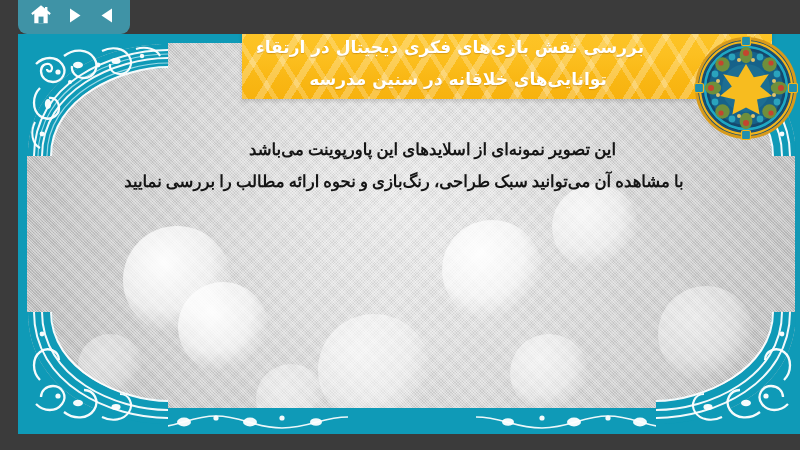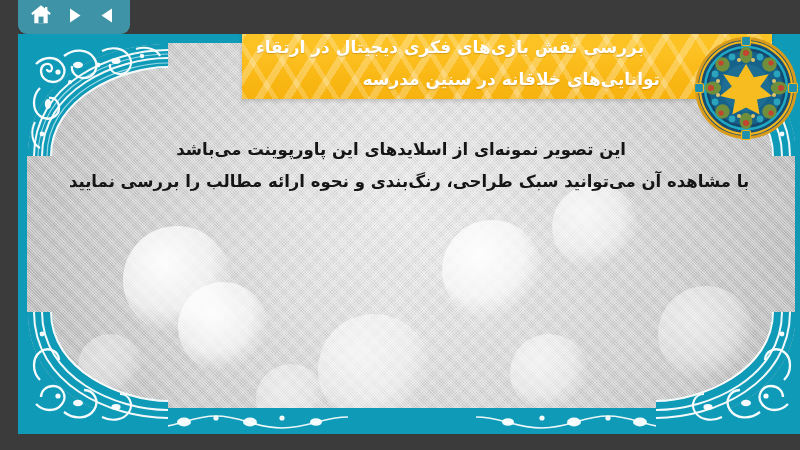--- a/index.html
+++ b/index.html
@@ -146,42 +146,43 @@
     direction: rtl;
   }
   .title-line {
     color: #ffffff;
     font-size: 17px;
     line-height: 24px;
     font-weight: bold;
     white-space: nowrap;
     text-shadow: 0 1px 1px rgba(150,90,0,.35);
   }
-  #title-line-2 { width: 100%; padding-right: 0; margin-top: 8px; }
+  #title-line-2 { text-align: center; width: 100%; padding-right: 0; margin-top: 8px; }
 
   
   #medallion {
     position: absolute;
     right: 8px;
     top: 2px;
     width: 104px;
     height: 104px;
     z-index: 30;
   }
   #medallion svg { display:block; }
 
   
   #body-text {
     position: absolute;
-    right: 32px;
+    right: 42px;
     left: 26px;
     top: 100px;
     direction: rtl;
     text-align: center;
     z-index: 12;
+    font-family: Liberation Serif, serif;
   }
   .body-line {
     color: #151515;
     font-size: 16.5px;
     line-height: 32px;
     white-space: nowrap;
     font-weight: 600;
   }
   #body-line-1 { text-align: right; padding-right: 148px; }
 </style>
@@ -449,17 +450,17 @@
           <rect x="47.5" y="0.5" width="9" height="9" rx="1.6"></rect>
           <rect x="47.5" y="94.5" width="9" height="9" rx="1.6"></rect>
           <rect x="0.5" y="47.5" width="9" height="9" rx="1.6"></rect>
           <rect x="94.5" y="47.5" width="9" height="9" rx="1.6"></rect>
         </g>
       </svg>
     </div>
 
     <div id="body-text">
       <div class="body-line" id="body-line-1">این تصویر نمونه‌ای از اسلایدهای این پاورپوینت می‌باشد</div>
-      <div class="body-line">با مشاهده آن می‌توانید سبک طراحی، رنگ‌بندی و نحوه ارائه مطالب را بررسی نمایید</div>
+      <div class="body-line">با مشاهده آن می‌توانید سبک طراحی، رنگ‌بازی و نحوه ارائه مطالب را بررسی نمایید</div>
     </div>
 
   </div>
 </div>
 
 </body></html>

